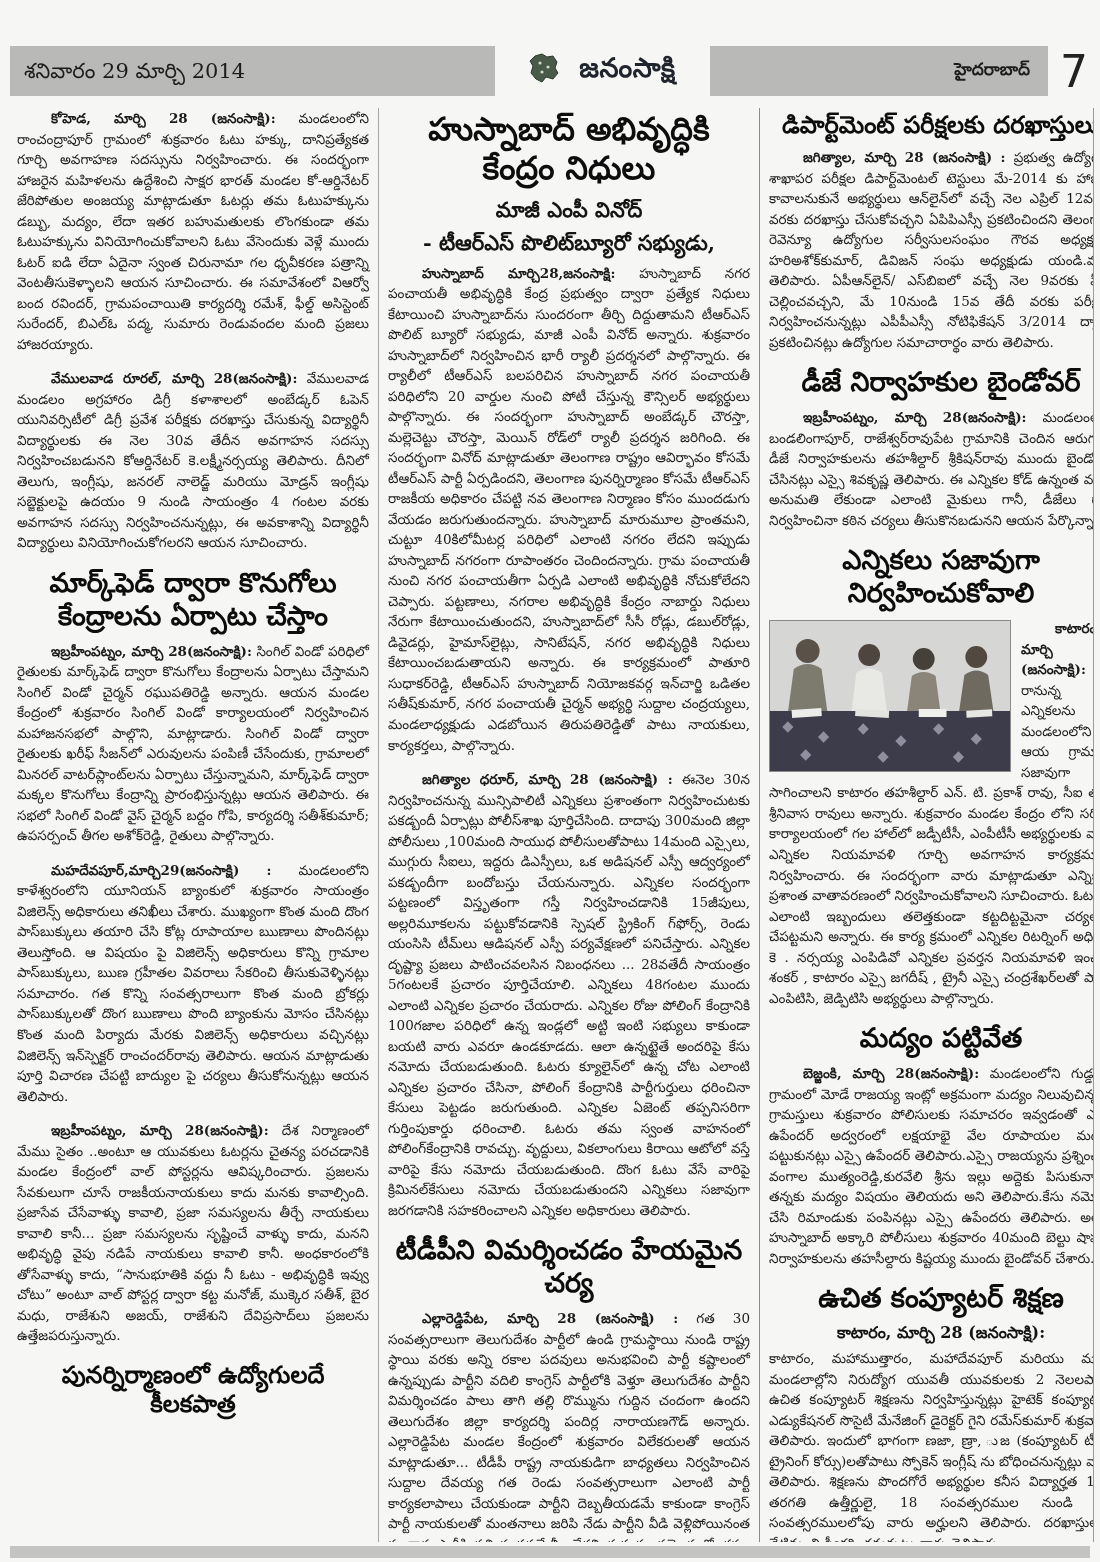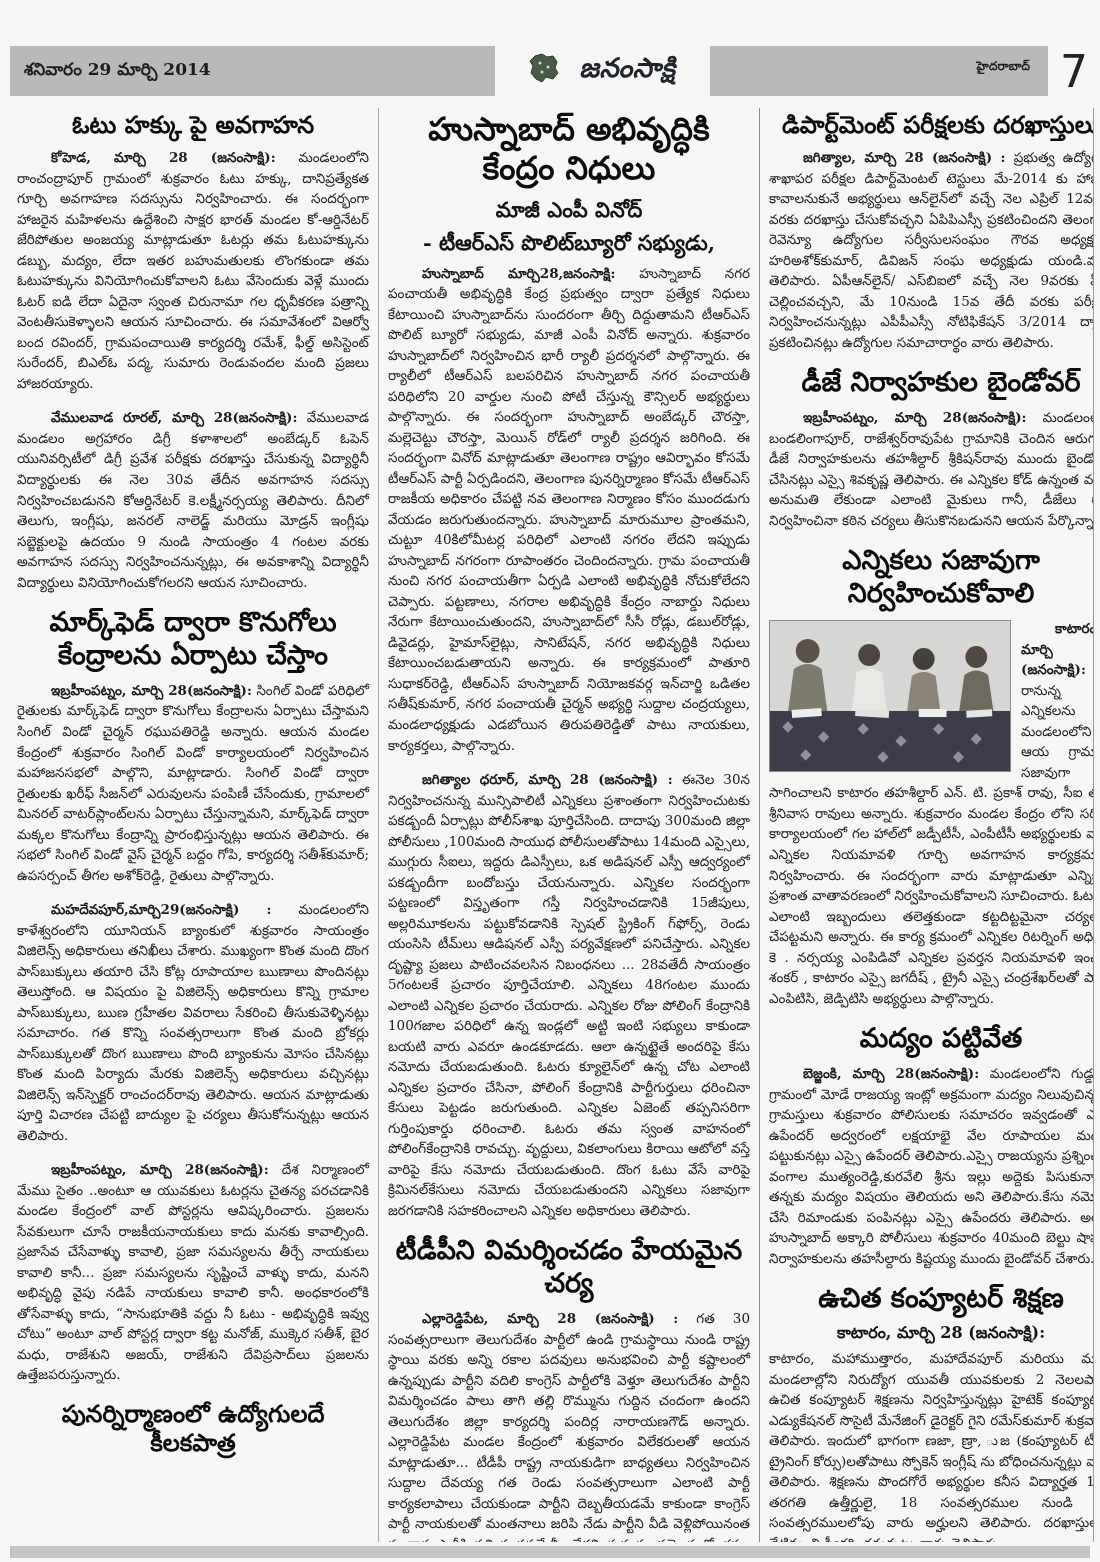--- a/index.html
+++ b/index.html
@@ -4,25 +4,25 @@
 <style>
   html,body{margin:0;padding:0;background:#e8e8e6;}
   .page{
     position:relative;width:1100px;height:1562px;margin:0 auto;
     background:#f6f6f4;color:#141414;overflow:hidden;
     font-family:"DejaVu Serif","Liberation Serif",serif;
   }
   
   .header-wrap{position:absolute;top:46px;left:10px;right:10px;height:50px;}
   .header-bar{position:absolute;inset:0;background:#b9b9b7;}
-  .hdr-date{position:absolute;left:14px;top:13px;font-size:17px;font-weight:bold;color:#1c1c1c;}
+  .hdr-date{position:absolute;left:14px;top:13px;font-size:21px;font-weight:normal;color:#1c1c1c;}
   .logo-box{position:absolute;left:485px;top:-4px;width:215px;height:58px;background:#f6f6f4;
-            display:flex;align-items:center;justify-content:center;gap:20px;font-style:italic;}
+            display:flex;align-items:center;justify-content:center;gap:20px;}
   .logo-name{font-size:27px;font-weight:bold;color:#20242c;letter-spacing:0.5px;}
-  .hdr-city{position:absolute;right:60px;top:13px;font-size:12px;font-weight:bold;color:#1c1c1c;}
+  .hdr-city{position:absolute;right:60px;top:13px;font-size:17px;font-weight:bold;color:#1c1c1c;}
   .pagenum-box{position:absolute;right:-10px;top:-6px;width:52px;height:62px;background:#f6f6f4;
                display:flex;align-items:center;justify-content:center;}
   .pagenum{font-size:44px;font-family:"DejaVu Sans","Liberation Sans",sans-serif;color:#222;}
   
   .content{
     position:absolute;top:108px;left:8px;right:6px;bottom:20px;
     display:flex;border-right:1px solid #9a9a98;overflow:hidden;
   }
   .col{overflow:hidden;padding:0 9px;}
   .col1{width:352px;flex:none;}
@@ -65,21 +65,20 @@
     <div class="hdr-city">హైదరాబాద్</div>
     <div class="pagenum-box">
       <span class="pagenum">7</span>
     </div>
   </div>
 
   <div class="content">
 
     <div class="col col1">
       <article>
-        <h2 class="h-md">ఓటు హక్కు పై అవగాహన</h2>
         <p class="body"><span class="dateline">కోహెడ, మార్చి 28 (జనంసాక్షి):</span> <span>మండలంలోని రాంచంద్రాపూర్ గ్రామంలో శుక్రవారం ఓటు హక్కు, దానిప్రత్యేకత గూర్చి అవగాహణ సదస్సును నిర్వహించారు. ఈ సందర్భంగా హాజరైన మహిళలను ఉద్దేశించి సాక్షర భారత్ మండల కో-ఆర్డినేటర్ జేరిపోతుల అంజయ్య మాట్లాడుతూ ఓటర్లు తమ ఓటుహక్కును డబ్బు, మద్యం, లేదా ఇతర బహుమతులకు లొంగకుండా తమ ఓటుహక్కును వినియోగించుకోవాలని ఓటు వేసెందుకు వెళ్లే ముందు ఓటర్ ఐడి లేదా ఏదైనా స్వంత చిరునామా గల ధృవీకరణ పత్రాన్ని వెంటతీసుకెళ్ళాలని ఆయన సూచించారు. ఈ సమావేశంలో విఆర్వో బంద రవిందర్, గ్రామపంచాయితి కార్యదర్శి రమేశ్, ఫీల్డ్ అసిస్టెంట్ సురేందర్, బిఎల్ఓ పద్మ, సుమారు రెండువందల మంది ప్రజలు హాజరయ్యారు.</span></p>
       </article>
       <article>
         <p class="body"><span class="dateline">వేములవాడ రూరల్, మార్చి 28(జనంసాక్షి):</span> <span>వేములవాడ మండలం అగ్రహారం డిగ్రీ కళాశాలలో అంబేడ్కర్ ఓపెన్ యునివర్సిటీలో డిగ్రీ ప్రవేశ పరీక్షకు దరఖాస్తు చేసుకున్న విద్యార్థినీ విద్యార్థులకు ఈ నెల 30వ తేదీన అవగాహన సదస్సు నిర్వహించబడునని కోఆర్డినేటర్ కె.లక్ష్మీనర్సయ్య తెలిపారు. దీనిలో తెలుగు, ఇంగ్లీషు, జనరల్ నాలెడ్జ్ మరియు మోడ్రన్ ఇంగ్లీషు సబ్జెక్టులపై ఉదయం 9 నుండి సాయంత్రం 4 గంటల వరకు అవగాహన సదస్సు నిర్వహించనున్నట్లు, ఈ అవకాశాన్ని విద్యార్థినీ విద్యార్థులు వినియోగించుకోగలరని ఆయన సూచించారు.</span></p>
       </article>
       <article>
         <h2 class="h-lg">మార్క్‌ఫెడ్ ద్వారా కొనుగోలు కేంద్రాలను ఏర్పాటు చేస్తాం</h2>
         <p class="body"><span class="dateline">ఇబ్రహీంపట్నం, మార్చి 28(జనంసాక్షి):</span> <span>సింగిల్ విండో పరిధిలో రైతులకు మార్క్‌ఫెడ్ ద్వారా కొనుగోలు కేంద్రాలను ఏర్పాటు చేస్తామని సింగిల్ విండో చైర్మన్ రఘుపతిరెడ్డి అన్నారు. ఆయన మండల కేంద్రంలో శుక్రవారం సింగిల్ విండో కార్యాలయంలో నిర్వహించిన మహాజనసభలో పాల్గొని, మాట్లాడారు. సింగిల్ విండో ద్వారా రైతులకు ఖరీఫ్ సీజన్‌లో ఎరువులను పంపిణీ చేసేందుకు, గ్రామాలలో మినరల్ వాటర్‌ప్లాంట్‌లను ఏర్పాటు చేస్తున్నామని, మార్క్‌ఫెడ్ ద్వారా మక్కల కొనుగోలు కేంద్రాన్ని ప్రారంభిస్తున్నట్లు ఆయన తెలిపారు. ఈ సభలో సింగిల్ విండో వైస్ చైర్మన్ బద్దం గోపి, కార్యదర్శి సతీశ్‌కుమార్; ఉపసర్పంచ్ తీగల అశోక్‌రెడ్డి, రైతులు పాల్గొన్నారు.</span></p>
       </article>
       <article>

